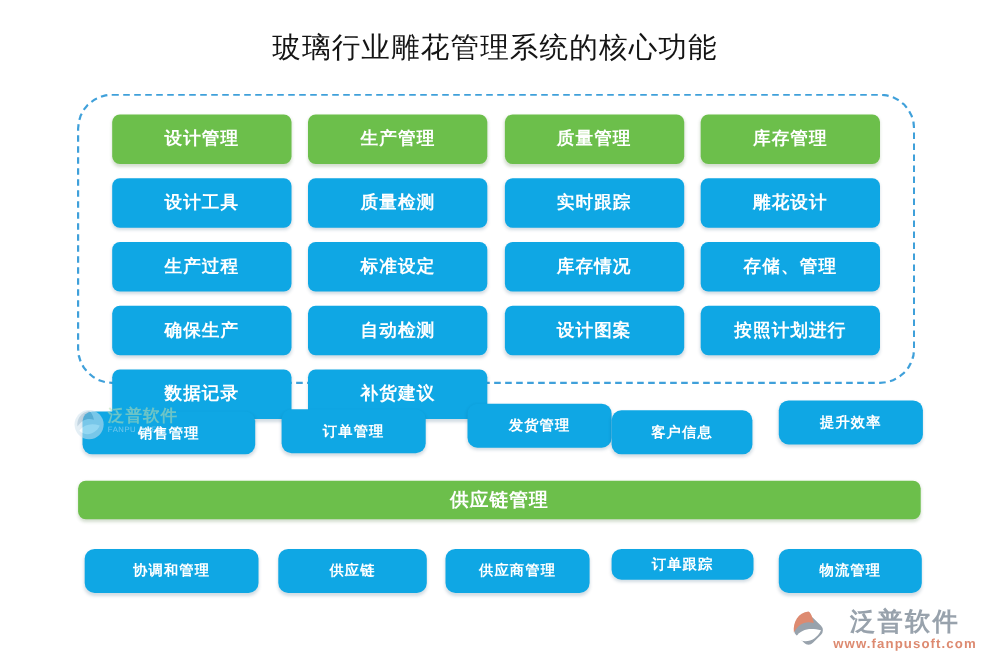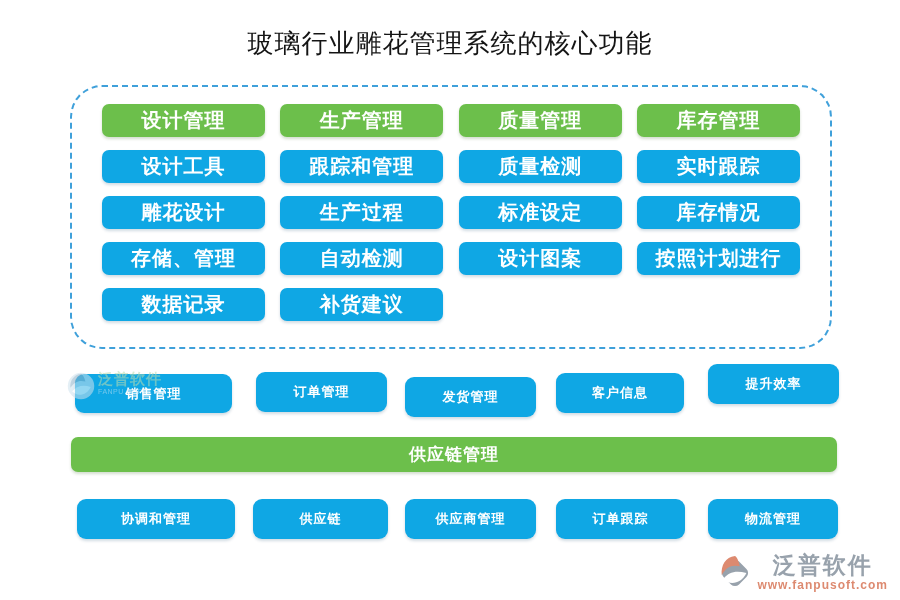--- a/index.html
+++ b/index.html
@@ -13,23 +13,23 @@
     letter-spacing:1px;margin:0;
   }
   .module-panel{
     position:absolute;left:70px;top:85px;width:762px;height:264px;
     box-sizing:border-box;border:2px dashed #3fa0da;border-radius:32px;
     display:grid;grid-template-columns:repeat(4,163px);
     justify-content:space-between;align-content:start;
     row-gap:13px;padding:17px 30px 26px;
   }
   .chip{
-    height:33px;border-radius:7px;background:#0fa7e4;color:#ffffff;
+    height:45px;border-radius:7px;background:#0fa7e4;color:#ffffff;
     display:flex;align-items:center;justify-content:center;
-    font-size:20px;font-weight:bold;letter-spacing:1px;
+    font-size:16px;font-weight:bold;letter-spacing:1px;
     box-shadow:0 2px 3px rgba(0,60,100,0.18);
     text-align:center;
   }
   .chip.green{background:#6cbf4b;box-shadow:0 2px 3px rgba(40,90,20,0.2);}
   .float-chip{
     position:absolute;border-radius:9px;background:#0fa7e4;color:#fff;
     display:flex;align-items:center;justify-content:center;
     font-size:13px;font-weight:bold;letter-spacing:1px;
     box-shadow:0 2px 3px rgba(0,60,100,0.18);
   }
@@ -66,62 +66,62 @@
   <h1 class="page-title">玻璃行业雕花管理系统的核心功能</h1>
 
   <div class="module-panel">
 
     <div class="chip green">设计管理</div>
     <div class="chip green">生产管理</div>
     <div class="chip green">质量管理</div>
     <div class="chip green">库存管理</div>
 
     <div class="chip">设计工具</div>
-    <div class="chip">跟踪和管理</div>
     <div class="chip">质量检测</div>
     <div class="chip">实时跟踪</div>
 
     <div class="chip">雕花设计</div>
     <div class="chip">生产过程</div>
     <div class="chip">标准设定</div>
     <div class="chip">库存情况</div>
 
     <div class="chip">存储、管理</div>
+    <div class="chip">确保生产</div>
     <div class="chip">自动检测</div>
 
     <div class="chip">设计图案</div>
     <div class="chip">按照计划进行</div>
     <div class="chip">数据记录</div>
     <div class="chip">补货建议</div>
   </div>
 
   <div class="float-chip" style="left:75px;top:374px;width:157px;height:39px;">销售管理</div>
   <div class="float-chip" style="left:256px;top:372px;width:131px;height:40px;">订单管理</div>
-  <div class="float-chip" style="left:405px;top:367px;width:131px;height:40px;margin-top:10px;">发货管理</div>
+  <div class="float-chip" style="left:425px;top:367px;width:131px;height:40px;">发货管理</div>
   <div class="float-chip" style="left:556px;top:373px;width:128px;height:40px;">客户信息</div>
   <div class="float-chip" style="left:708px;top:364px;width:131px;height:40px;">提升效率</div>
 
   <div class="watermark">
     <svg class="wm-icon" viewBox="0 0 34 34">
       <circle cx="17" cy="17" r="15" fill="#cfe2ee"></circle>
       <path d="M17 3 C9 4 4 11 5 19 C10 12 15 10 22 12 C21 7 19 4 17 3 Z" fill="#8fb2c9"></path>
       <path d="M7 23 C12 17 19 15 28 18 C24 27 13 30 7 23 Z" fill="#ffffff"></path>
     </svg>
     <div class="wm-texts">
       <div class="wm-name">泛普软件</div>
       <div class="wm-sub">FANPU SOFT</div>
     </div>
   </div>
 
   <div class="supply-bar">供应链管理</div>
 
   <div class="float-chip" style="left:77px;top:499px;width:158px;height:40px;">协调和管理</div>
   <div class="float-chip" style="left:253px;top:499px;width:135px;height:40px;">供应链</div>
   <div class="float-chip" style="left:405px;top:499px;width:131px;height:40px;">供应商管理</div>
-  <div class="float-chip" style="left:556px;top:499px;width:129px;height:40px;">订单跟踪</div>
+  <div class="float-chip" style="left:556px;top:499px;width:129px;height:28px;">订单跟踪</div>
   <div class="float-chip" style="left:708px;top:499px;width:130px;height:40px;">物流管理</div>
 
   <div class="vendor-logo">
     <svg class="logo-icon" viewBox="0 0 40 40">
       <rect x="8.5" y="8.5" width="23" height="23" rx="6" transform="rotate(45 20 20)" fill="#98a2ac"></rect>
       <path d="M20 2 C10 3 5 12 6 22 C11 14 16 11 25 13 C24 7 22 3 20 2 Z" fill="#dd8a70"></path>
       <path d="M8 26 C13 19 21 17 32 20 C27 31 14 34 8 26 Z" fill="#ffffff"></path>
     </svg>
     <div class="logo-texts">
       <div class="logo-name">泛普软件</div>

